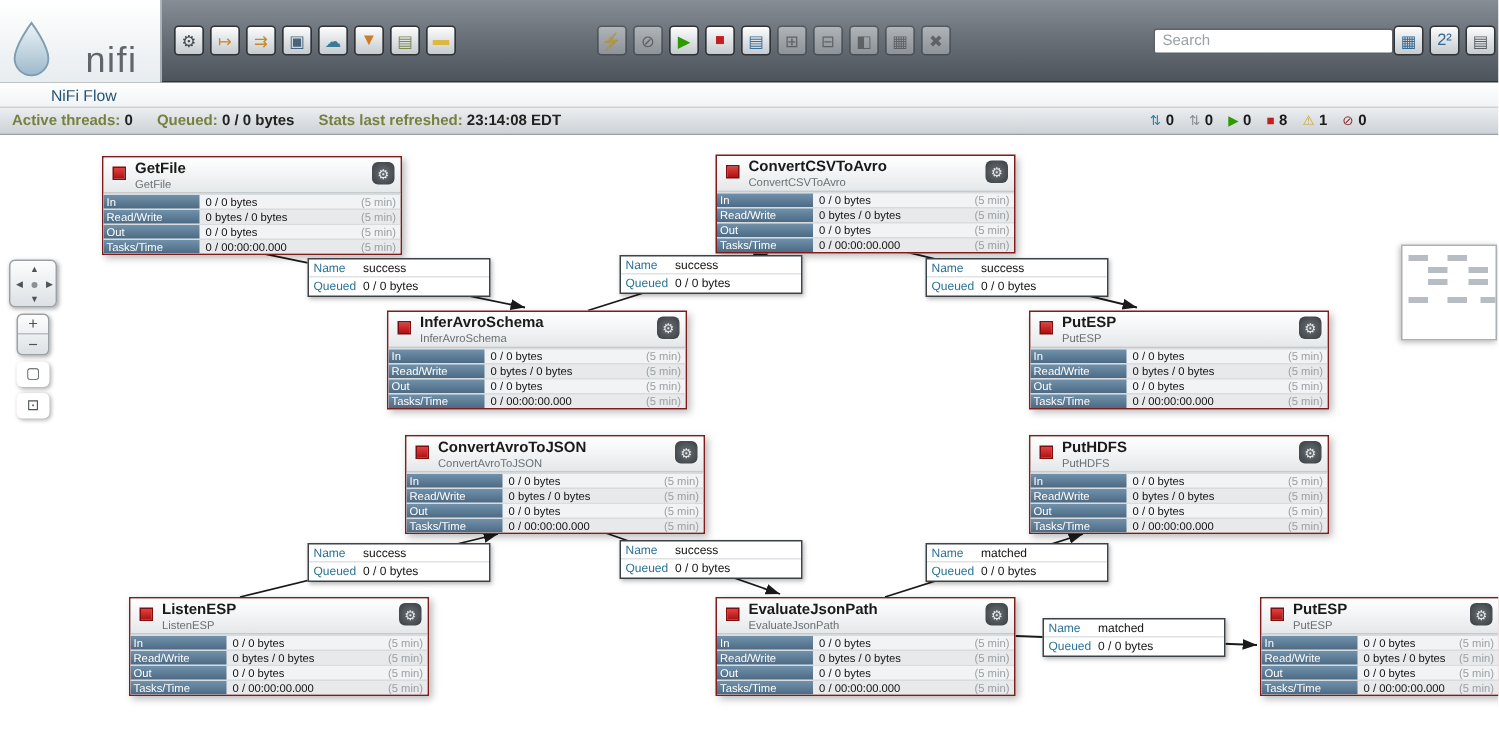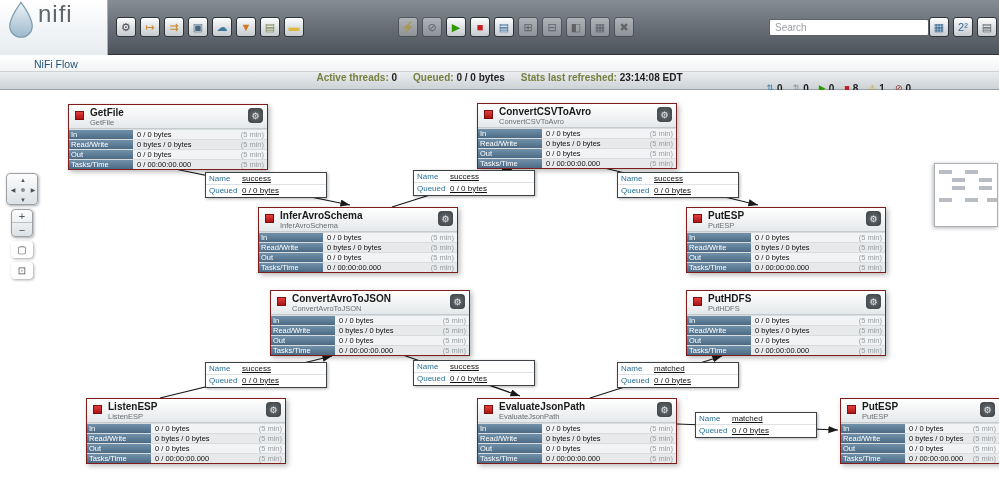--- a/index.html
+++ b/index.html
@@ -1,39 +1,39 @@
 <!DOCTYPE html>
 <html><head>
 <meta charset="utf-8">
 <style>
   *{margin:0;padding:0;box-sizing:border-box;font-family:"Liberation Sans",sans-serif;}
   html,body{width:999px;height:503px;overflow:hidden;background:#fff;}
   .app{position:relative;width:999px;height:503px;overflow:hidden;}
 
   
   .hdr{position:relative;height:55px;background:linear-gradient(180deg,#868d94 0%,#6a7178 45%,#4d545b 100%);border-bottom:1px solid #2f3439;}
-  .logo{position:absolute;left:0;top:0;width:108px;height:55px;background:linear-gradient(#ffffff,#e7ecef);display:flex;align-items:flex-start;gap:2px;padding-left:6px;border-right:1px solid #aab0b5;}
+  .logo{position:absolute;left:0;top:0;width:108px;height:55px;background:linear-gradient(#ffffff,#e7ecef);display:flex;align-items:flex-end;gap:21px;padding-left:6px;border-right:1px solid #aab0b5;}
   .logo svg{width:30px;height:42px;}
   .logo-text{font-size:24px;color:#60666b;letter-spacing:1px;}
   .tb-group{position:absolute;top:17px;display:flex;gap:4px;}
   .tb-components{left:116px;}
   .tb-actions{left:398px;}
   .tb-icon{width:20px;height:20px;border-radius:3px;background:linear-gradient(#fbfcfd,#c6cbcf);border:1px solid #2f3439;box-shadow:inset 0 1px 0 #fff;display:inline-flex;align-items:center;justify-content:center;font-size:11px;cursor:pointer;}
   .tb-icon.dim{opacity:.45;}
   .search-wrap{position:absolute;top:17px;right:70px;}
   .search-wrap input{width:160px;height:17px;border:1px solid #5c6268;border-radius:2px;padding:0 5px;font-size:10px;color:#333;background:#fff;}
   .search-wrap input::placeholder{color:#9aa0a5;}
   .tb-mgmt{right:2px;left:auto;}
 
   
   .crumbbar{height:17px;background:linear-gradient(#ffffff,#f1f3f5);border-bottom:1px solid #ccd1d5;line-height:16px;}
   .crumb{padding-left:34px;font-size:10.5px;font-weight:normal;color:#1f5276;}
 
   
-  .statusbar{height:18px;background:linear-gradient(#eceef0,#cdd2d6);border-bottom:1px solid #9aa0a5;display:flex;align-items:center;font-size:10px;padding:0 8px;flex-direction:column;}
+  .statusbar{height:18px;background:linear-gradient(#eceef0,#cdd2d6);border-bottom:1px solid #9aa0a5;display:flex;align-items:center;font-size:10px;padding:0 8px;}
   .sb-left{display:flex;gap:16px;}
   .sb-pair{white-space:nowrap;}
   .sb-k{color:#76803f;font-weight:bold;}
   .sb-v{color:#222;font-weight:bold;}
   .sb-counts{margin-left:auto;margin-right:80px;display:flex;gap:10px;align-items:center;}
   .count{display:inline-flex;gap:3px;align-items:center;cursor:pointer;}
   .count-ico{font-size:9px;line-height:9px;}
   .count-val{color:#1a1a1a;font-weight:bold;}
 
   
@@ -53,21 +53,21 @@
   .stat-row:nth-child(even){background:#e7e9ea;}
   .stat-label{width:64px;background:linear-gradient(#7191ab,#4c6a84);color:#fff;padding-left:2px;white-space:nowrap;}
   .stat-value{color:#111;padding-left:4px;white-space:nowrap;}
   .stat-window{margin-left:auto;color:#9aa0a5;padding-right:3px;white-space:nowrap;}
 
   
   .conn-label{position:absolute;z-index:3;background:#fff;border:1px solid #3d4246;box-shadow:1px 1px 3px rgba(0,0,0,.3);font-size:8px;min-width:122px;cursor:pointer;}
   .conn-row{display:flex;height:12px;line-height:12px;border-bottom:1px solid #dfe2e4;}
   .conn-row:last-child{border-bottom:0;}
   .conn-k{width:36px;color:#2a7296;padding-left:3px;}
-  .conn-v{color:#111;text-decoration:underline;}
+  .conn-v{color:#111;}
 
   
   .navpad{position:absolute;left:6px;top:83px;z-index:20;display:flex;flex-direction:column;gap:4px;align-items:center;width:32px;}
   .pad-box{background:linear-gradient(#fdfdfd,#dde1e4);border:1px solid #9aa0a5;border-radius:4px;box-shadow:1px 1px 3px rgba(0,0,0,.35);}
   .dpad{width:32px;height:32px;display:grid;grid-template-columns:10px 10px 10px;grid-template-rows:10px 10px 10px;align-items:center;justify-items:center;padding:1px;}
   .dpad button,.zoombox button,.sq-btn{border:0;background:transparent;padding:0;cursor:pointer;color:#4d5358;}
   .dpad button{font-size:6px;line-height:6px;}
   .dpad .dpad-dot{width:4px;height:4px;border-radius:50%;background:#8a9095;}
   .zoombox{width:22px;display:flex;flex-direction:column;overflow:hidden;}
   .zoombox button{height:13px;font-size:11px;line-height:12px;border-bottom:1px solid #b9bec2;}

